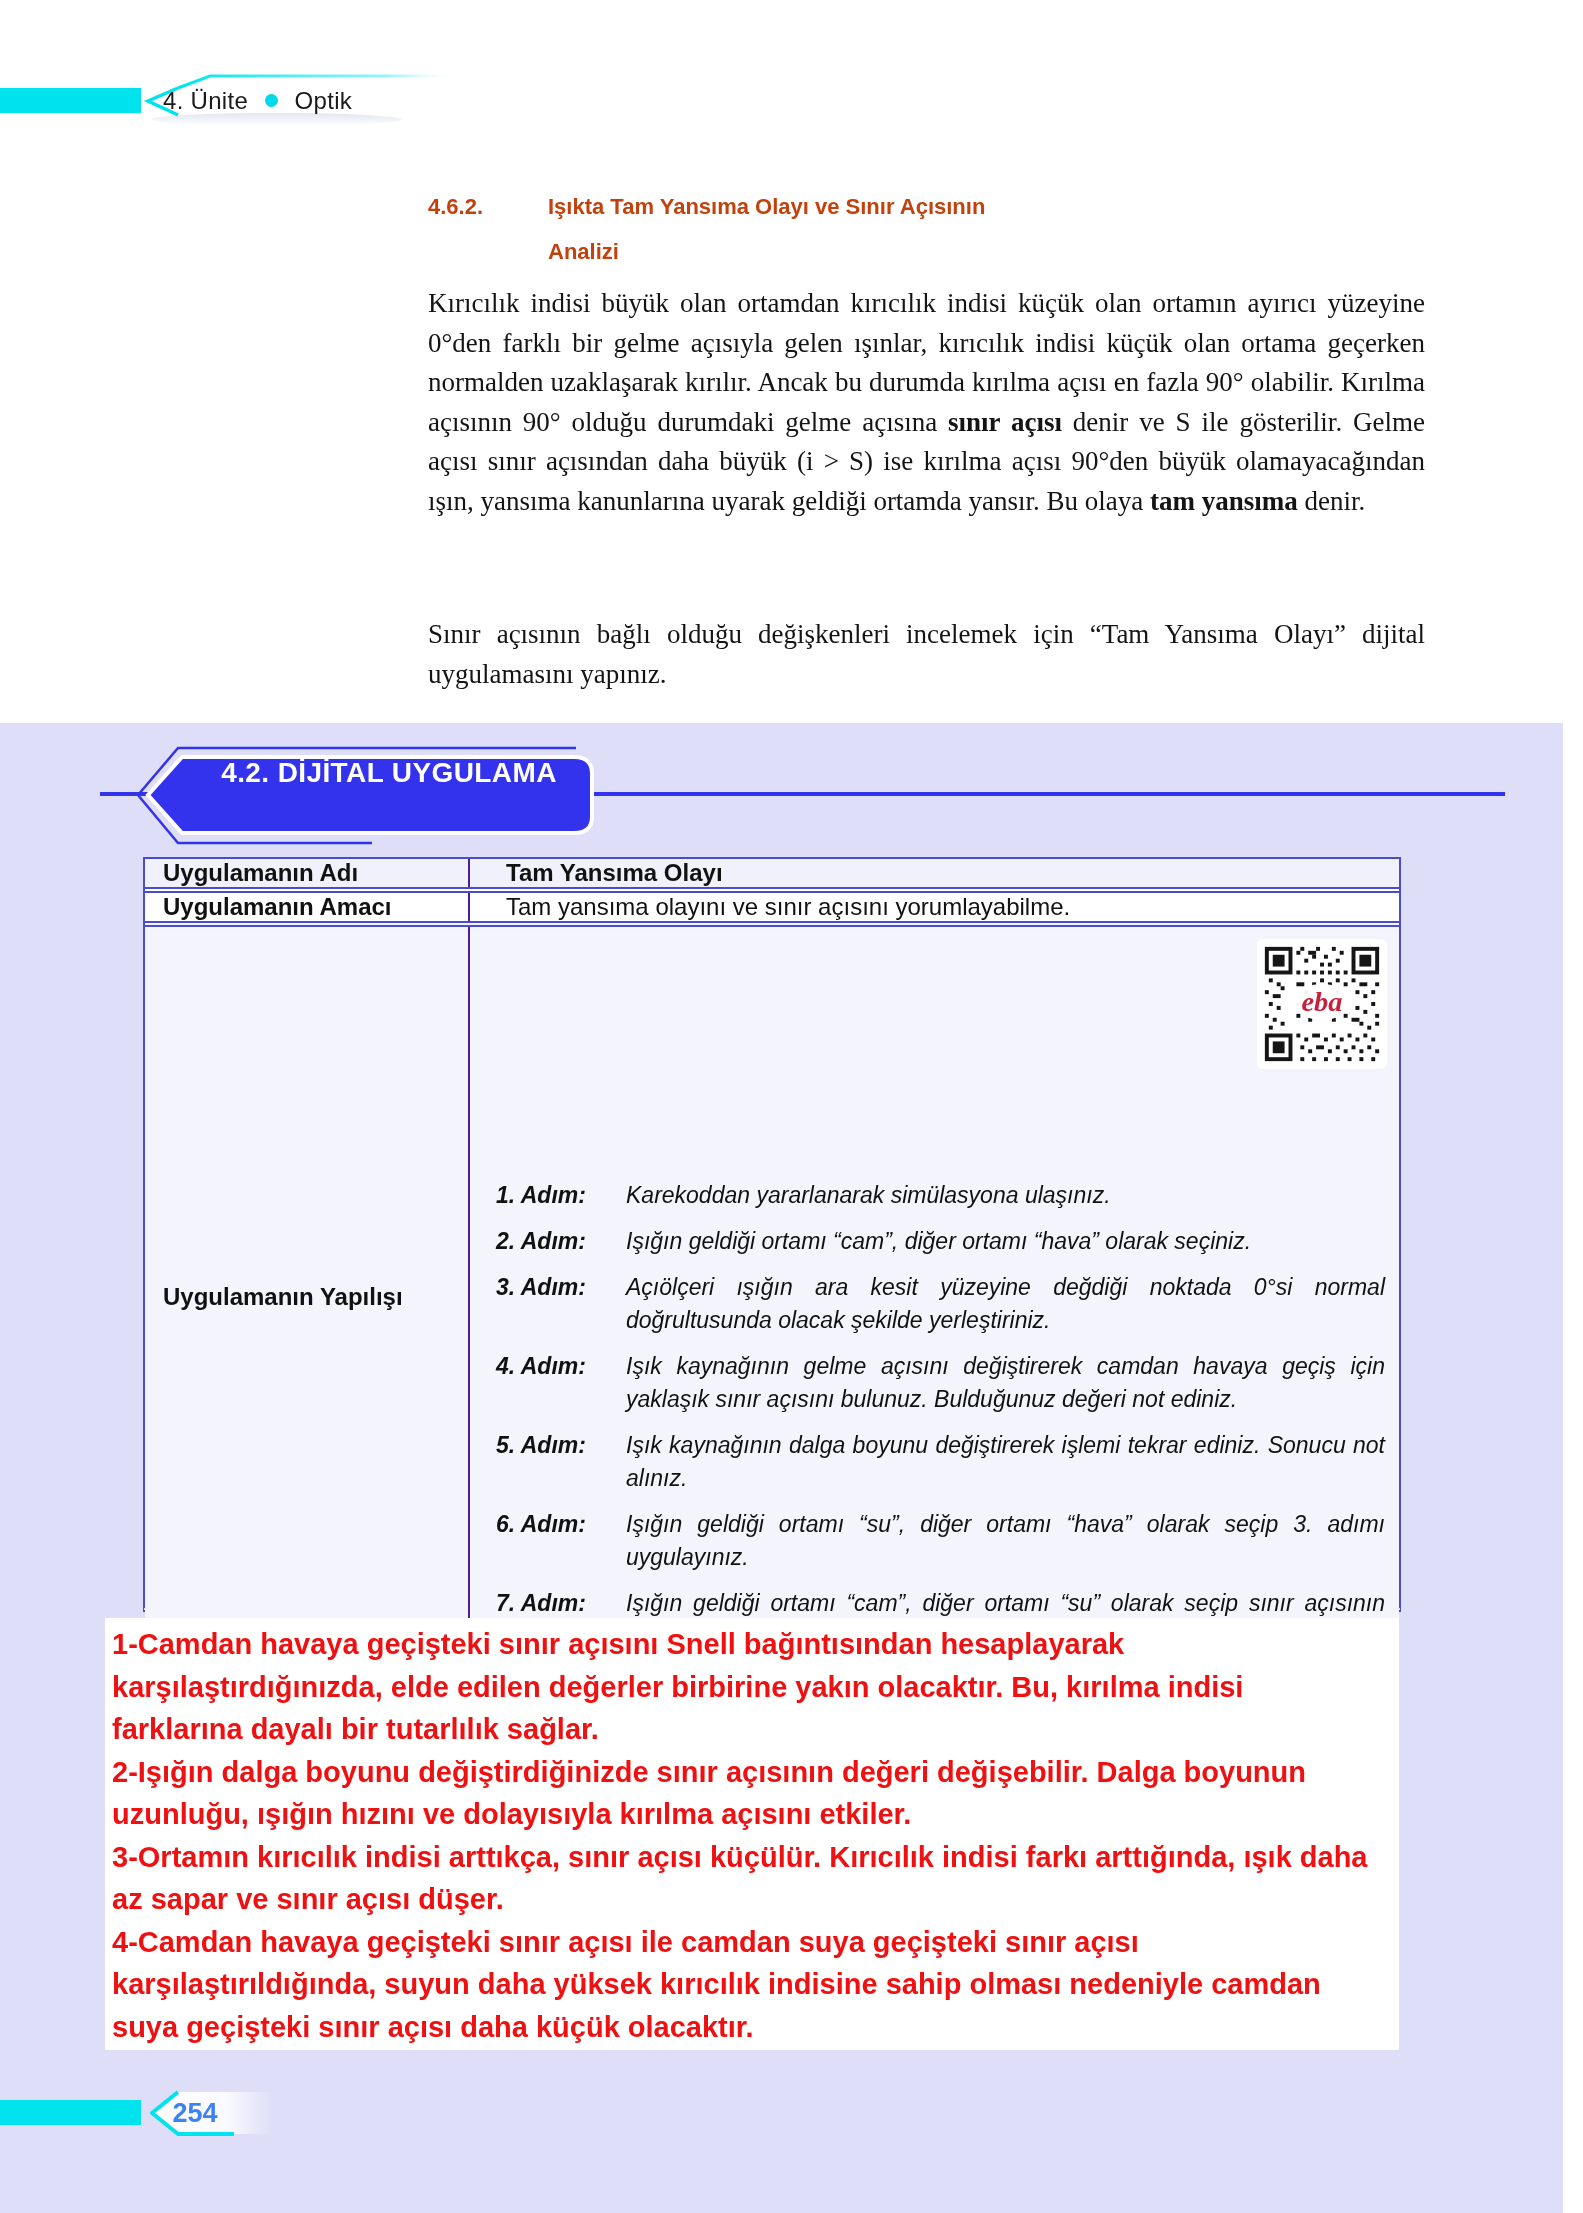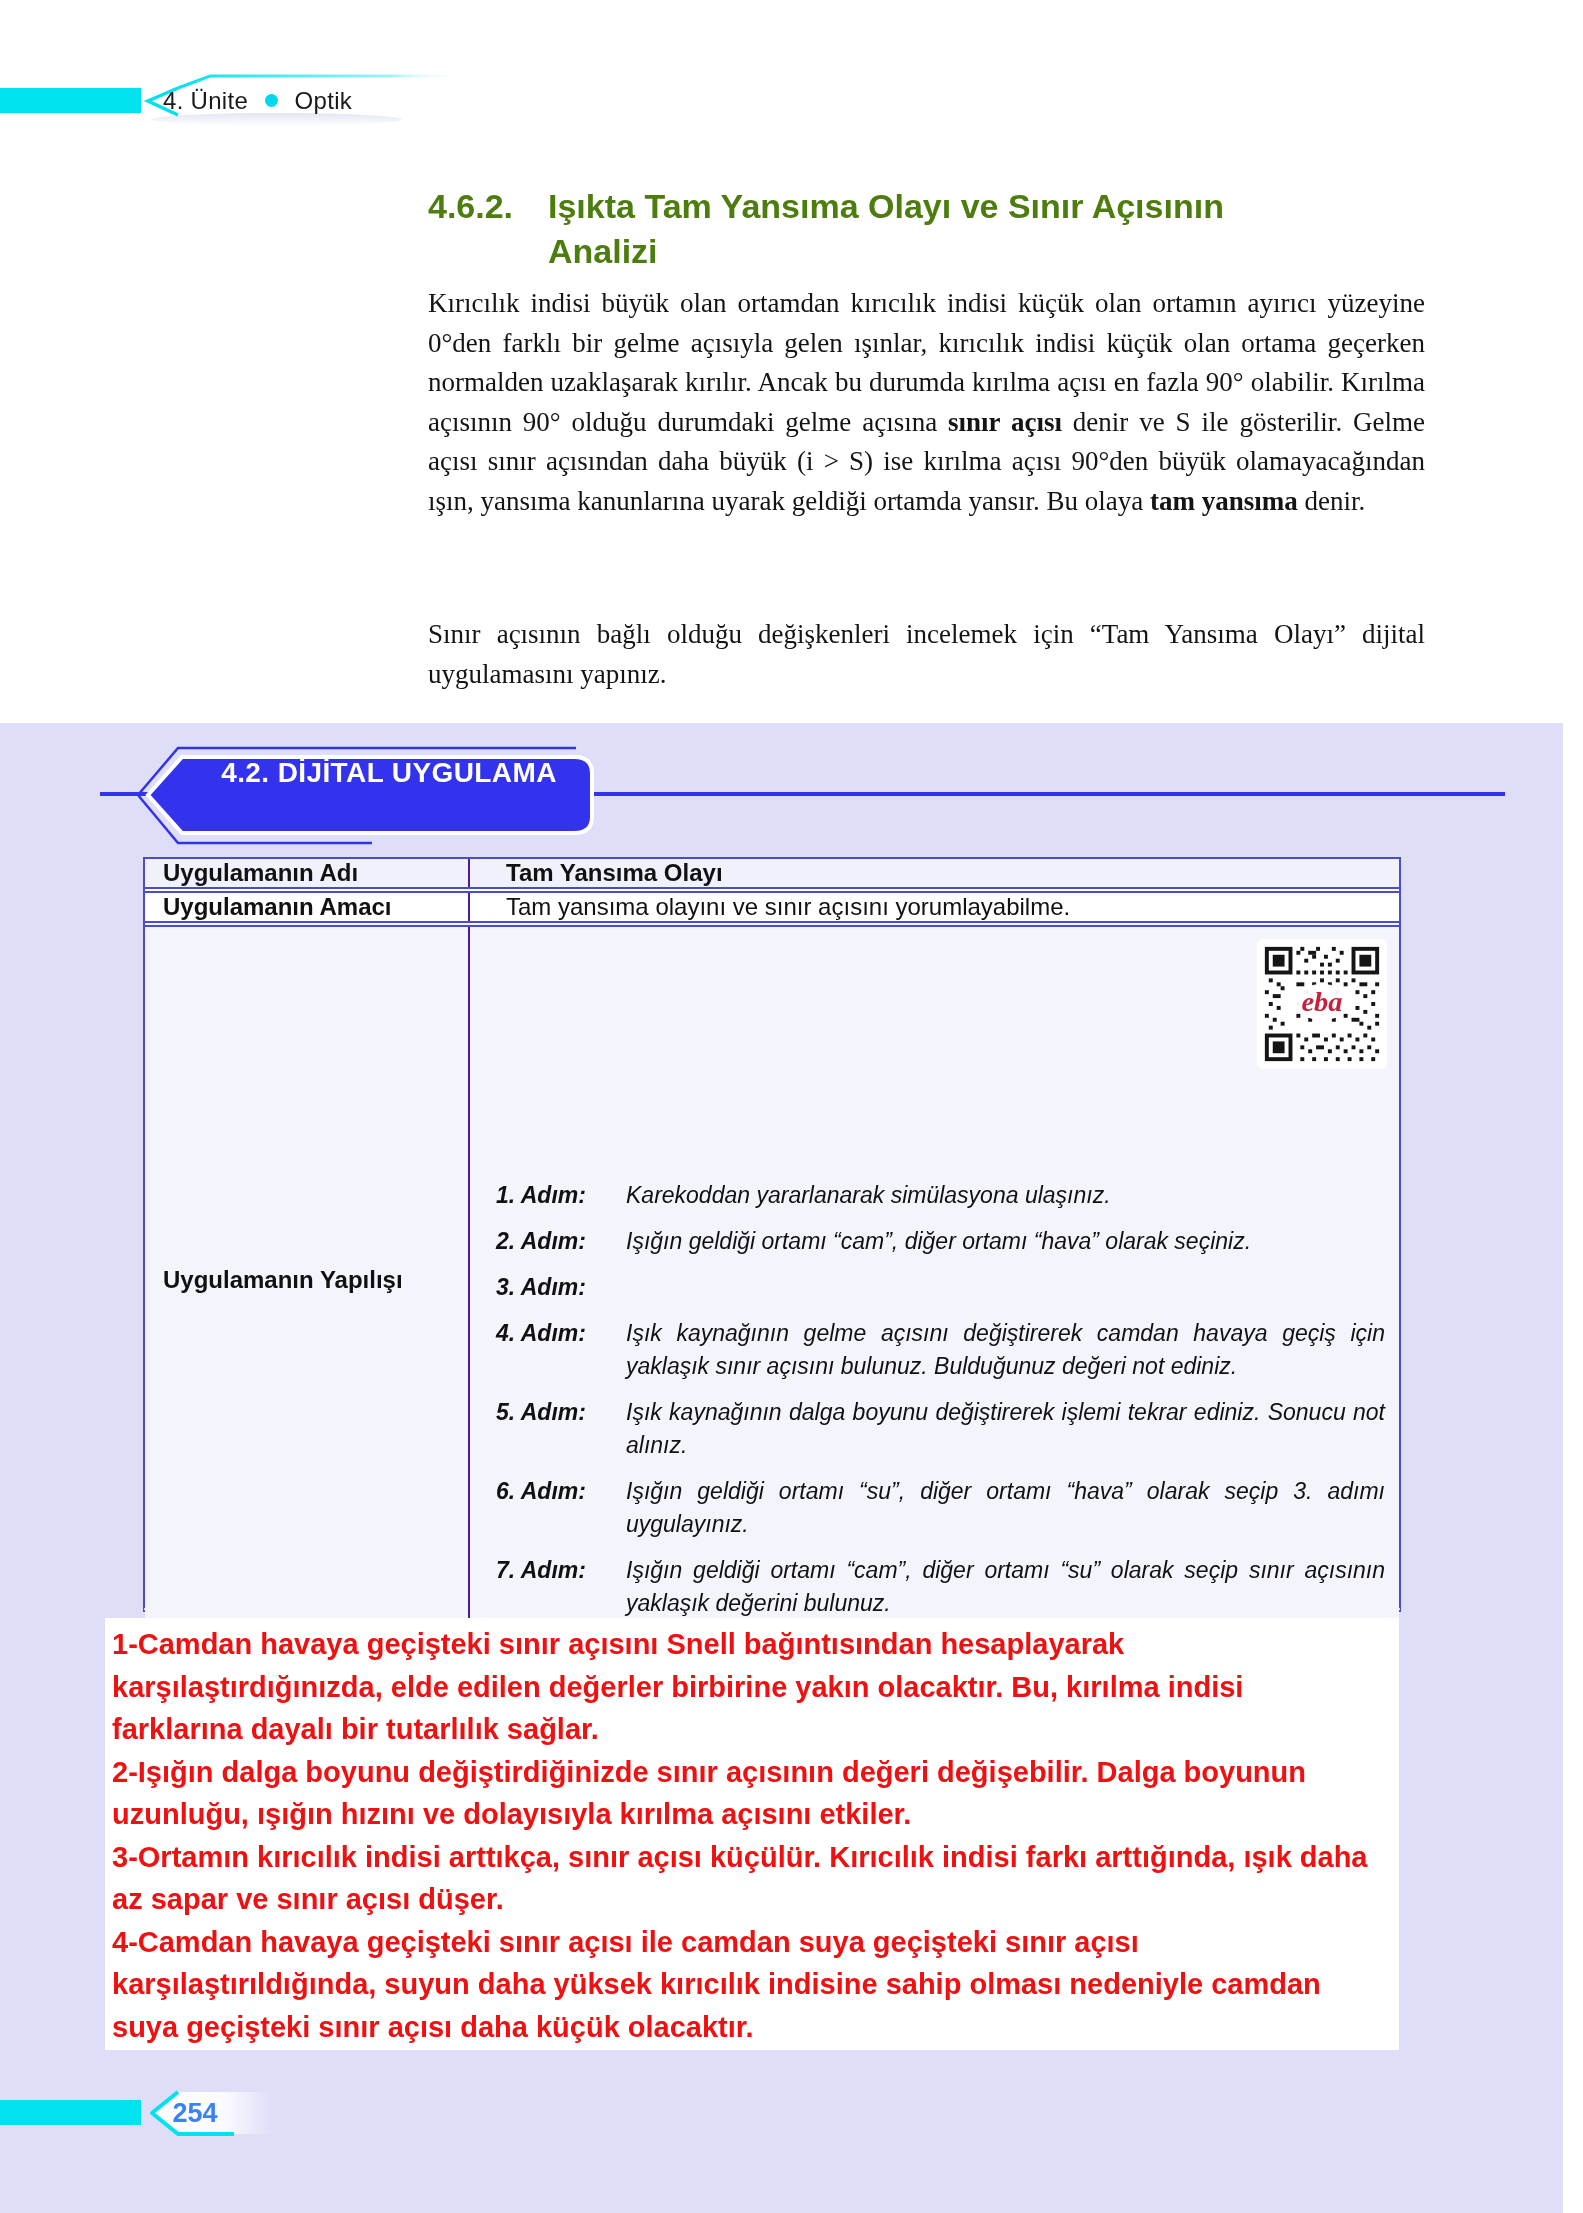--- a/index.html
+++ b/index.html
@@ -11,21 +11,21 @@
   .hdr-svg{position:absolute;left:130px;top:68px;width:340px;height:62px;}
   .hdr-shadow{position:absolute;left:152px;top:113px;width:250px;height:13px;
               background:linear-gradient(to bottom,rgba(150,165,210,.28),rgba(150,165,210,0));
               border-radius:50%;}
   .unit-header{position:absolute;left:163px;top:86px;height:30px;display:flex;align-items:center;
                font-size:24px;letter-spacing:.3px;color:#1a1a1a;}
   .unit-header .dot{color:#00D9EC;font-size:30px;line-height:20px;margin:0 14px 4px 14px;}
 
   
   .sec-head{position:absolute;left:428px;top:184px;width:1000px;display:flex;
-            font-weight:bold;font-size:34px;line-height:45px;color:#4d7c0f;}
+            font-weight:bold;font-size:22px;line-height:45px;color:#c2410c;}
   .sec-num{flex:0 0 88px;}
   .sec-title{white-space:pre-line;margin-left:32px;}
 
   
   .bodytext{position:absolute;left:428px;width:997px;margin:0;
             font-family:"Liberation Serif",serif;font-size:27px;line-height:39.5px;
             text-align:justify;color:#141414;}
   .p1{top:284px;}
   .p2{top:615px;}
 
@@ -234,20 +234,21 @@
           <div class="step">
             <span class="step-label">1. Adım:</span>
             <span class="step-text">Karekoddan yararlanarak simülasyona ulaşınız.</span>
           </div>
           <div class="step">
             <span class="step-label">2. Adım:</span>
             <span class="step-text">Işığın geldiği ortamı “cam”, diğer ortamı “hava” olarak seçiniz.</span>
           </div>
           <div class="step">
             <span class="step-label">3. Adım:</span>
+            <span class="step-text">Açıölçeri ışığın ara kesit yüzeyine değdiği noktada 0°si normal doğrultusunda olacak şekilde yerleştiriniz.</span>
           </div>
           <div class="step">
             <span class="step-label">4. Adım:</span>
             <span class="step-text">Işık kaynağının gelme açısını değiştirerek camdan havaya geçiş için yaklaşık sınır açısını bulunuz. Bulduğunuz değeri not ediniz.</span>
           </div>
           <div class="step">
             <span class="step-label">5. Adım:</span>
             <span class="step-text">Işık kaynağının dalga boyunu değiştirerek işlemi tekrar ediniz. Sonucu not alınız.</span>
           </div>
           <div class="step">

